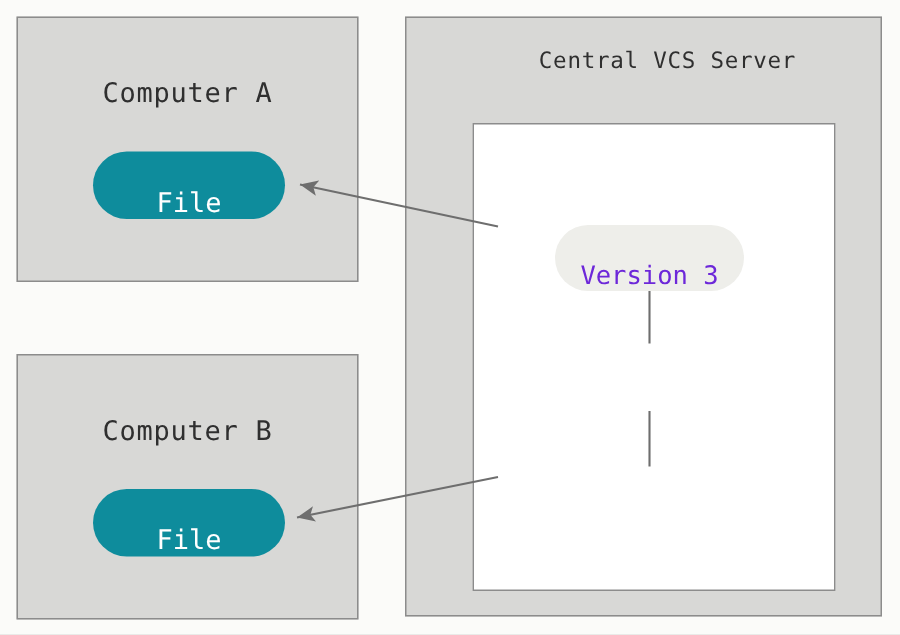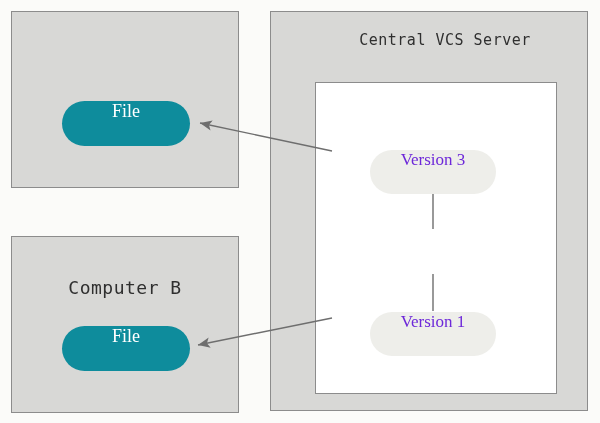--- a/index.html
+++ b/index.html
@@ -60,25 +60,24 @@
   #version-db-title {
     left: 315px; top: 93px; width: 242px;
     font-size: 18px;
   }
 
   
   .pill {
     position: absolute;
     box-sizing: border-box;
     display: flex;
-    align-items: flex-start;
+    align-items: flex-end;
     justify-content: center;
     border-radius: 999px;
     white-space: nowrap;
-    font-family: Liberation Serif, serif;
   }
   .pill.file {
     background: #0e8c9c;
     color: #ffffff;
     font-size: 18px;
     width: 128px;
     height: 45px;
     left: 62px;
   }
   #file-a { top: 101px; }
@@ -103,40 +102,38 @@
     width: 600px; height: 423px;
     pointer-events: none;
   }
 </style>
 </head>
 <body>
 
 <div id="stage">
 
   <div class="panel" id="computer-a"></div>
+  <div class="panel-title" id="computer-a-title">Computer A</div>
   <div class="pill file" id="file-a">
     <span>File</span>
   </div>
 
   <div class="panel" id="computer-b"></div>
   <div class="panel-title" id="computer-b-title">Computer B</div>
   <div class="pill file" id="file-b">
     <span>File</span>
   </div>
 
   <div class="panel" id="vcs-server"></div>
   <div class="panel-title" id="vcs-server-title">Central VCS Server</div>
 
   <div id="version-db-box"></div>
 
   <div class="pill version" id="version-3">
     <span>Version 3</span>
-  </div>
-  <div class="pill version" id="version-1">
-    <span>Version 1</span>
   </div>
 
   <svg id="connectors" viewBox="0 0 600 423">
     <defs>
       <marker id="arrowhead" markerWidth="9" markerHeight="8" refX="8.5" refY="4" orient="auto" markerUnits="strokeWidth">
         <path d="M8.5,4 L0,0.3 L2,4 L0,7.7 Z" fill="#6e6e6e"></path>
       </marker>
     </defs>
 
     <line x1="433" y1="194" x2="433" y2="229" stroke="#6e6e6e" stroke-width="1.4"></line>

